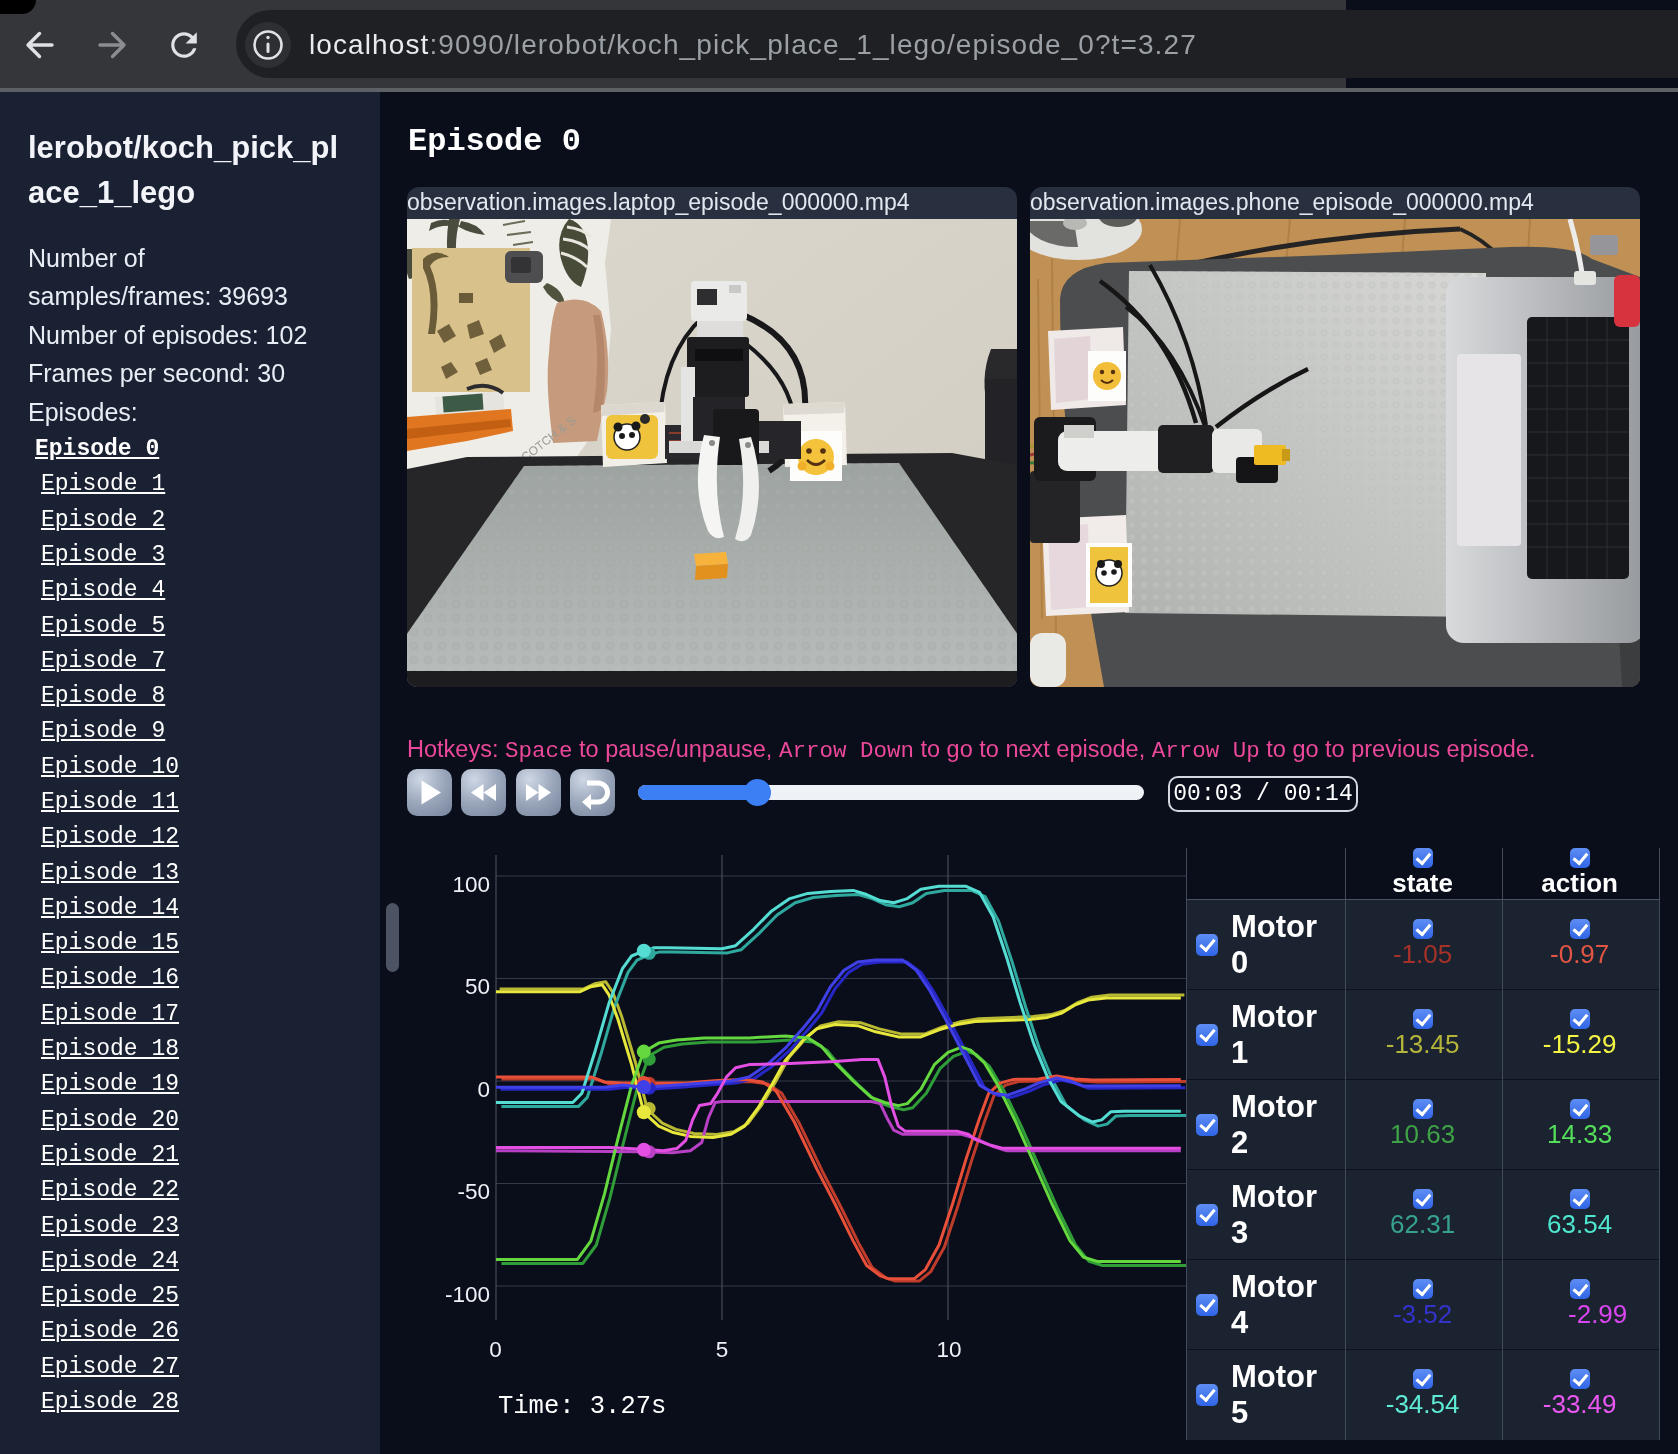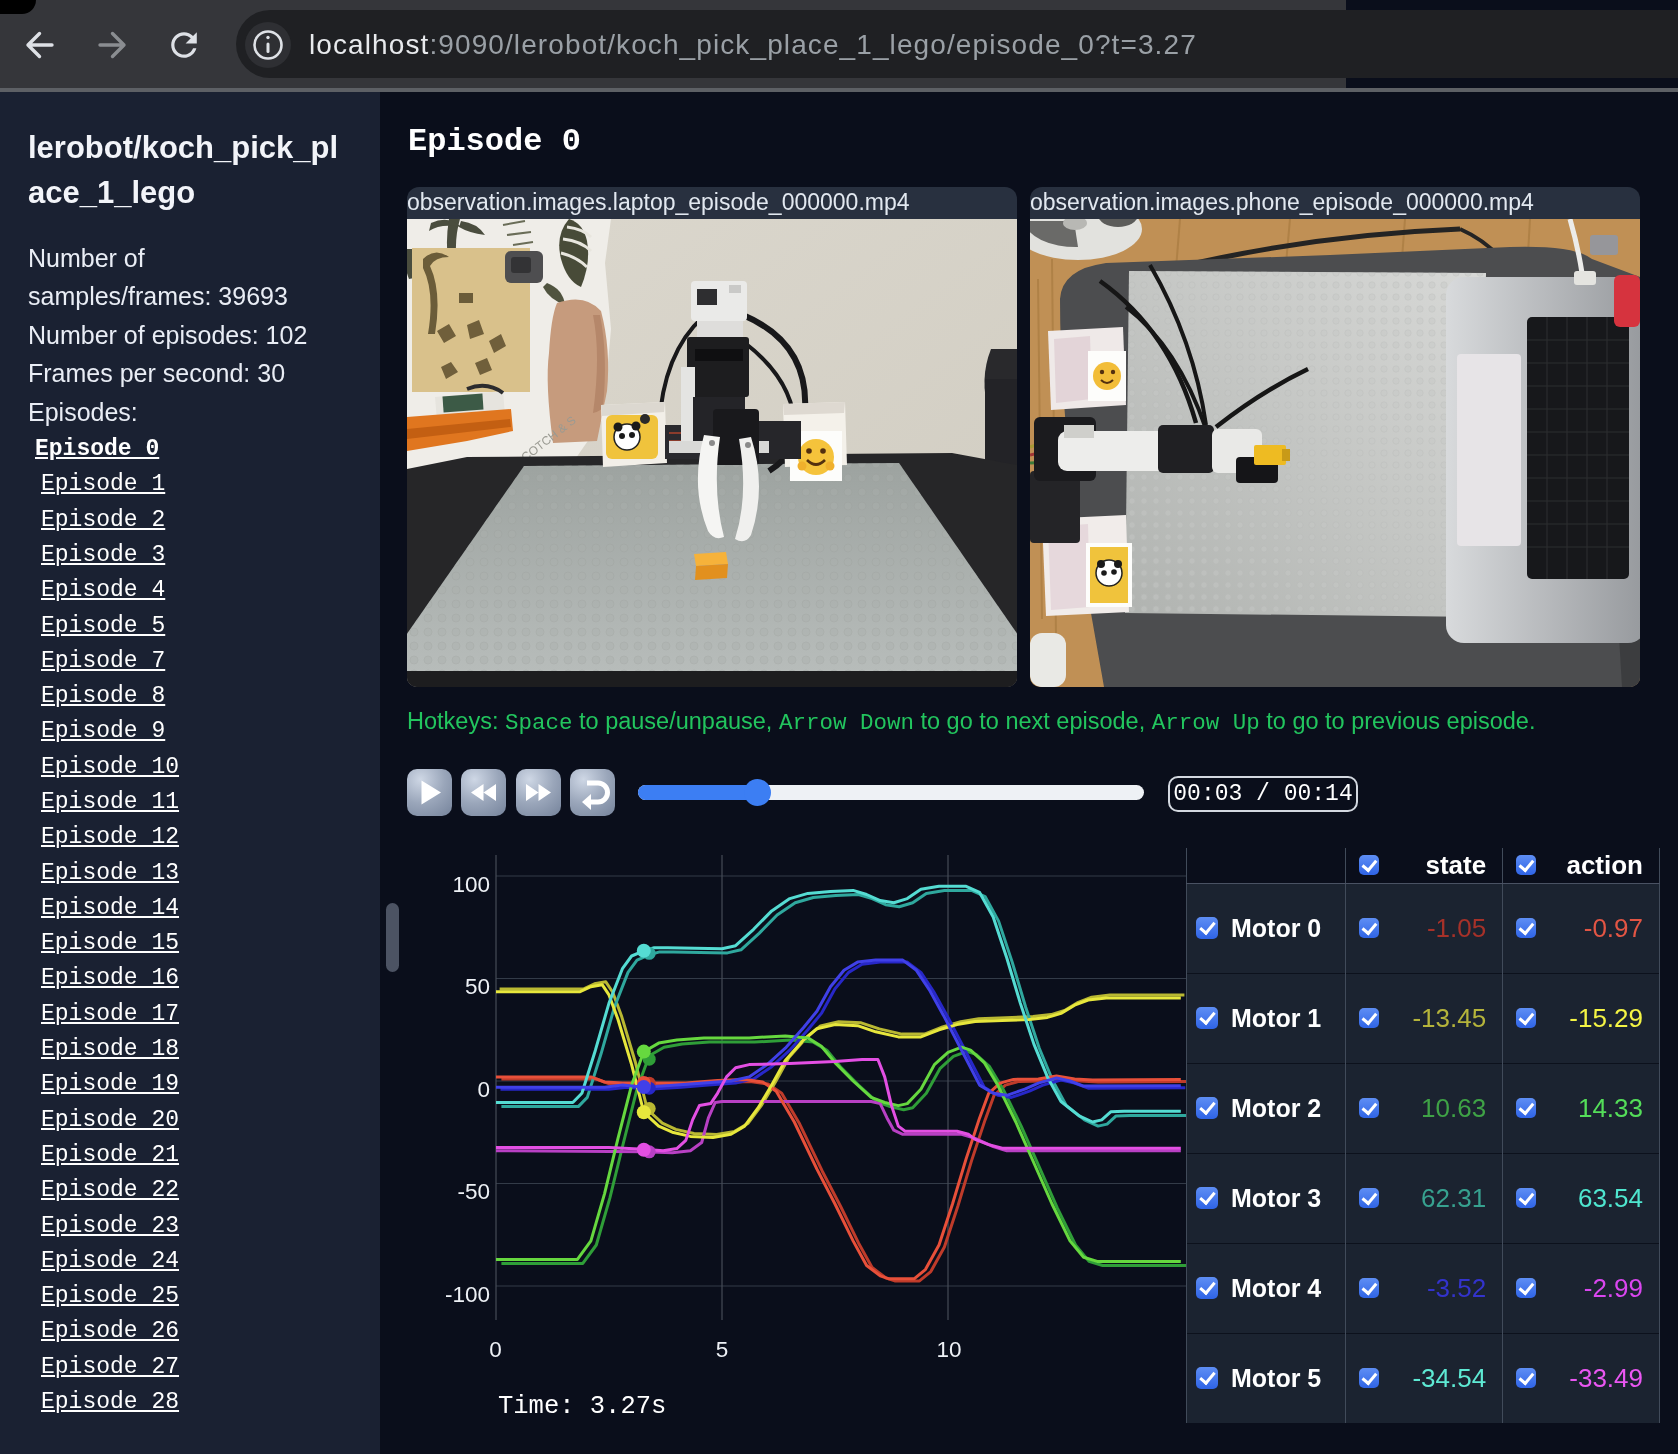--- a/index.html
+++ b/index.html
@@ -28,21 +28,21 @@
 
   
   #main { position:absolute; left:380px; top:92px; width:1298px; height:1362px; }
   #main h2 { position:absolute; left:28px; top:31px; font-family:"Liberation Mono", monospace; font-weight:bold; font-size:32px; color:#fff; }
   .vid { position:absolute; top:95px; width:610px; border-radius:12px 12px 10px 10px; overflow:hidden; }
   .vid .hdr { height:32px; background:#28303f; color:#e2e8f0; font-size:23px; line-height:31px; white-space:nowrap; }
   .vid svg { display:block; }
   #vid1 { left:27px; }
   #vid2 { left:650px; }
 
-  #hotkeys { position:absolute; left:27px; top:616px; font-size:23.5px; color:#22c55e;text-align:right; }
+  #hotkeys { position:absolute; left:27px; top:644px; font-size:23.5px; color:#ec4899;text-align:right; }
   #hotkeys .mono { font-size:22.5px; }
 
   
   .btn { position:absolute; top:677px; width:45px; height:47px; border-radius:10px;
          background:radial-gradient(circle at 30% 22%, #ced7e5 0%, #9aa6ba 50%, #75839b 100%); }
   .btn svg { position:absolute; left:0; top:0; }
   #track { position:absolute; left:258px; top:693px; width:506px; height:15px; background:#eef1f5; border-radius:8px; }
   #trackfill { position:absolute; left:258px; top:693px; width:120px; height:15px; background:#3c7ef3; border-radius:8px; }
   #sthumb { position:absolute; left:364px; top:687px; width:27px; height:27px; background:#3c7ef3; border-radius:50%; }
   #timebox { position:absolute; left:788px; top:684px; width:190px; height:36px; border:2px solid #d3d8e0; border-radius:10px;
@@ -51,26 +51,26 @@
   
   #mtable { position:absolute; left:806px; top:756px; width:474px; border-collapse:collapse; color:#fff; }
   #mtable td, #mtable th { border-left:1px solid #414b5a; border-right:1px solid #414b5a; }
   #mtable td { border-top:1px solid #0c111c; }
   #mtable tr.hd th { border-bottom:1px solid #4a5263; border-top:1px solid #272f3d; }
   #mtable th { height:35px; }
   #mtable td { height:90px; background:#1b2330; }
   #mtable tr.hd th { background:transparent; border-top:none; }
   #mtable td.c1 { width:159px; } #mtable td.c2 { width:158px;margin-top:20px; } #mtable td.c3 { width:157px; }
   .cell { display:flex; align-items:center; padding:0 16px 0 9px; }
-  td.c2 .cell, td.c3 .cell, th .cell { padding:0 16px 0 13px; }
+  td.c2 .cell, td.c3 .cell, th .cell { padding:0 16px 0 13px;flex-direction:column; }
   .cb { display:inline-block; width:22px; height:22px; border-radius:5px; background:linear-gradient(180deg,#5e8ef4,#2f64e6); position:relative; flex:none; }
   .cb:after { content:""; position:absolute; left:7px; top:2px; width:6px; height:12px; border:solid #fff; border-width:0 3.2px 3.2px 0; transform:rotate(40deg); }
   td.c2 .cb, td.c3 .cb, th .cb { width:20px; height:20px; }
   td.c2 .cb:after, td.c3 .cb:after, th .cb:after { left:6px; top:1.5px; width:5.5px; height:11px; }
-  .mlabel { font-weight:bold; font-size:25px; margin-left:13px; }
+  .mlabel { font-weight:bold; font-size:31px; margin-left:13px; }
   .val { flex:1; text-align:right; font-size:26px; }
 </style>
 </head>
 <body>
 
 <div id="chrome">
   <div class="corner" style="left:0; border-radius:0 0 14px 0;"></div>
   <div class="pill"></div>
   <svg width="1678" height="92" style="position:absolute;left:0;top:0;">
     <circle cx="268" cy="45" r="23" fill="#2e2f33"></circle>

